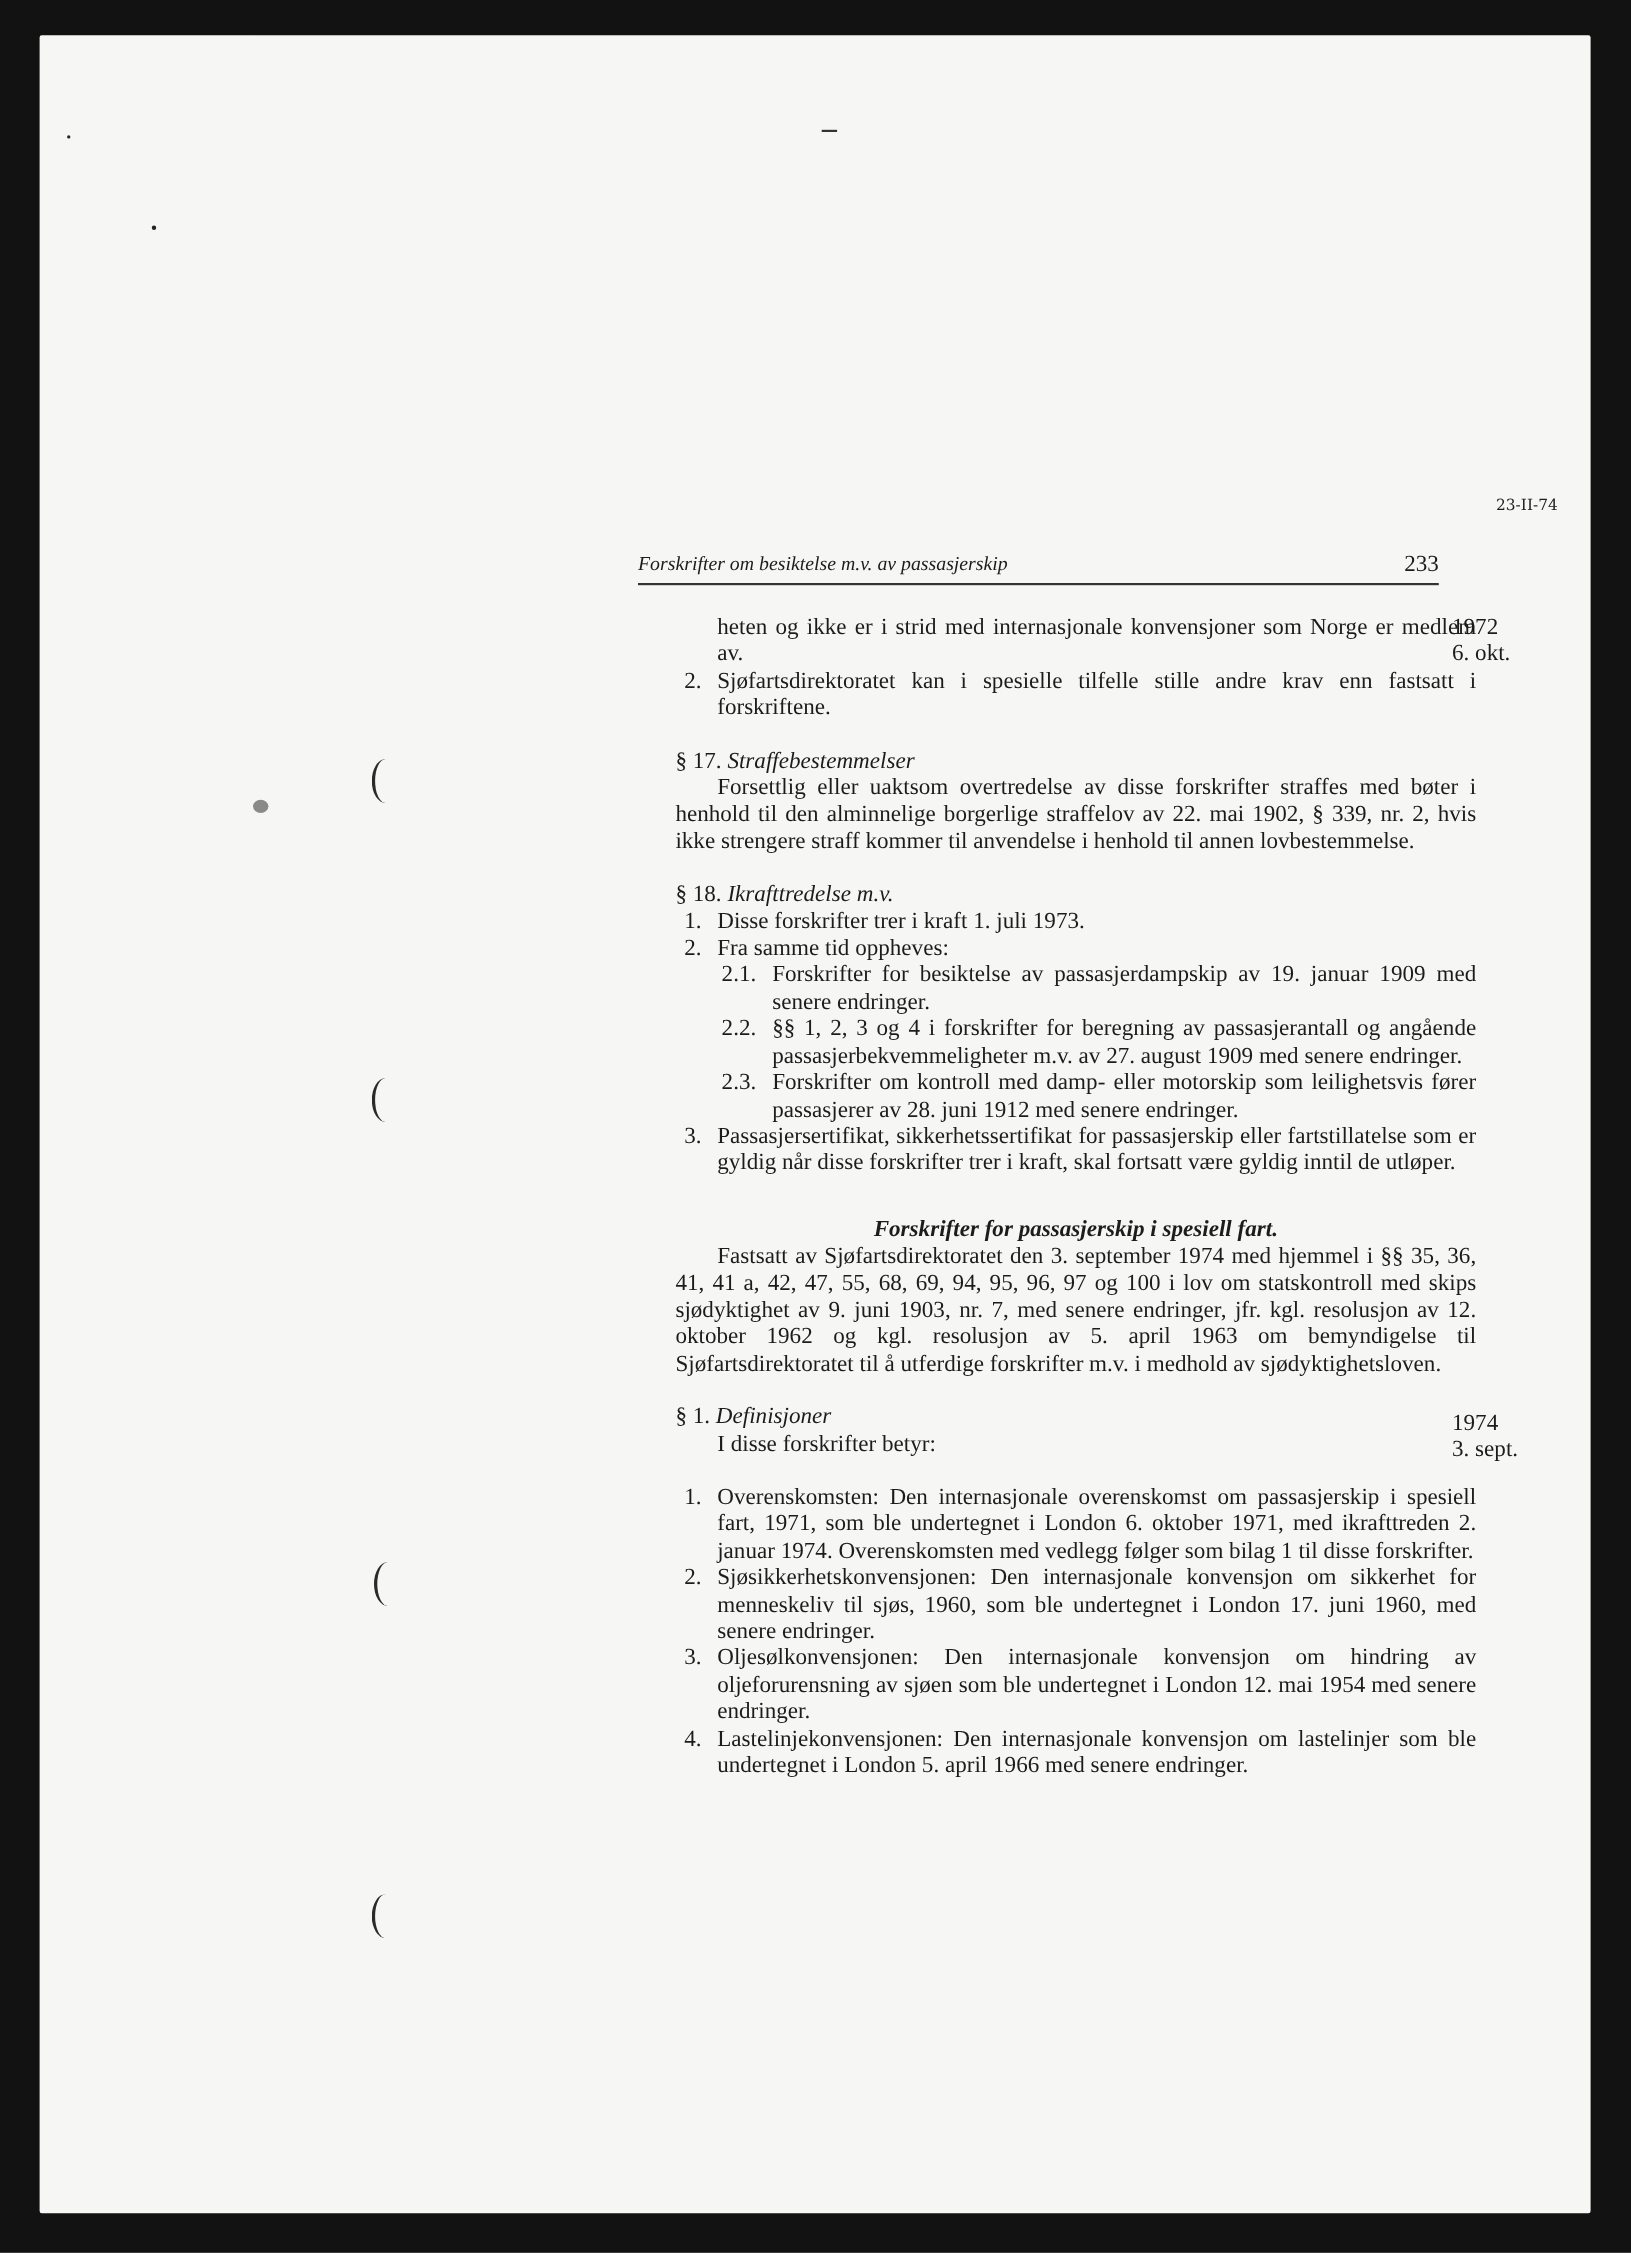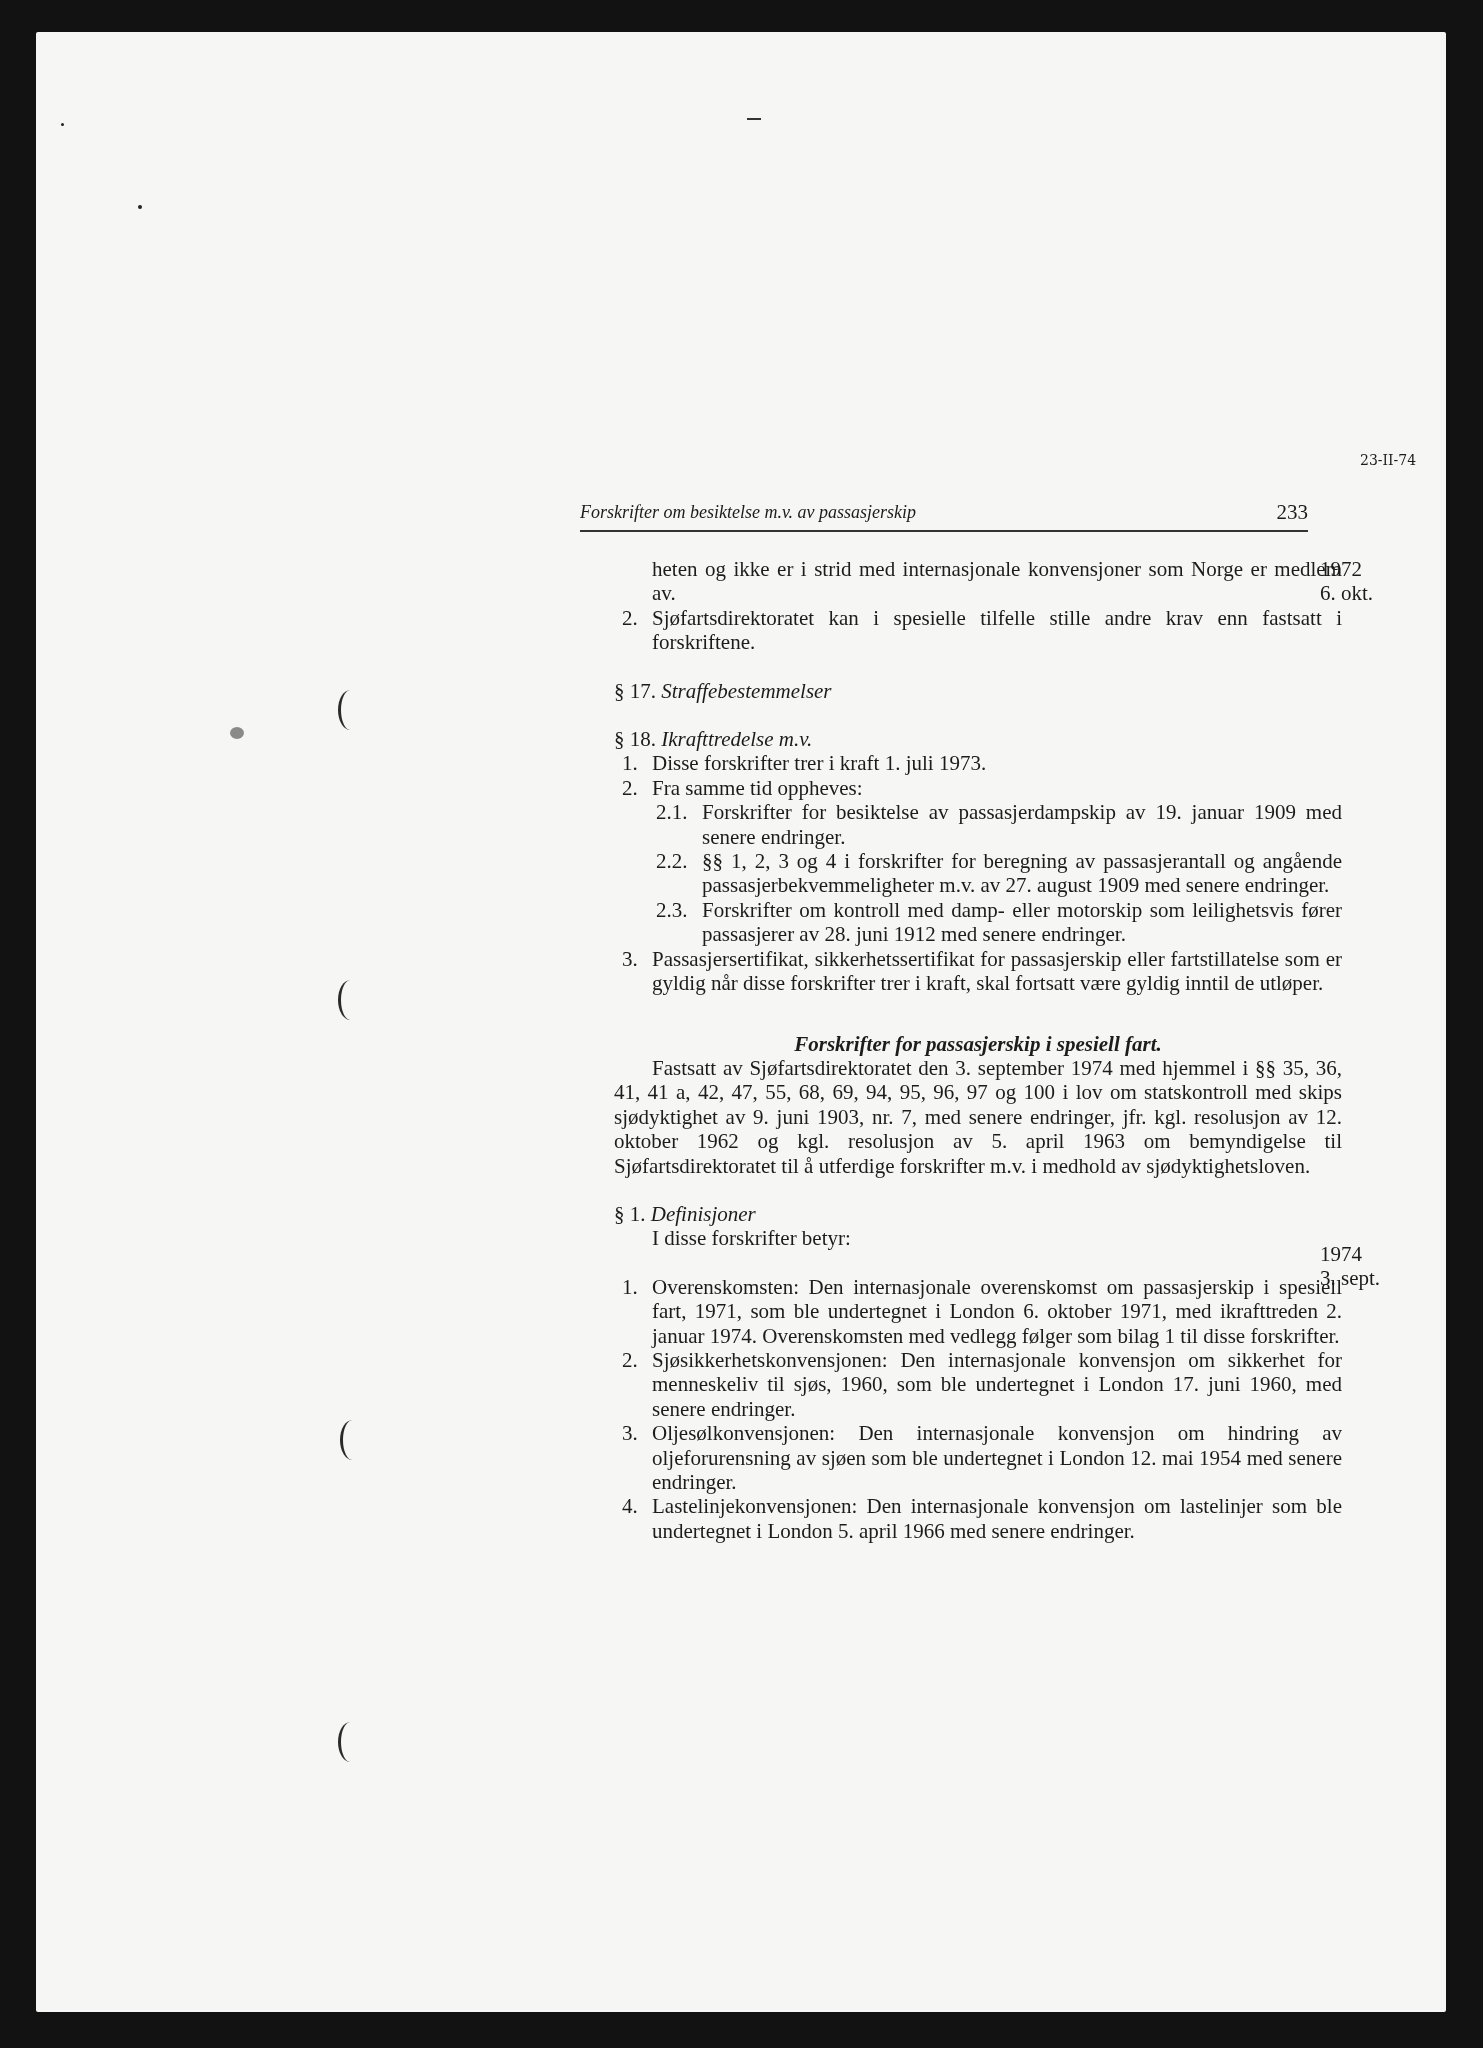--- a/index.html
+++ b/index.html
@@ -105,36 +105,37 @@
 <div class="running-head">
   <span>Forskrifter om besiktelse m.v. av passasjerskip</span>
   <span class="page-no">233</span>
 </div>
 <div class="head-rule"></div>
 
 <div class="margin-note" style="top:557px;">
   <div>1972</div>
   <div>6. okt.</div>
 </div>
-<div class="margin-note" style="top:1242px;">
+<div class="margin-note" style="top:1281px;">
   <div>1974</div>
   <div>3. sept.</div>
 </div>
 
 <div class="body">
   <p class="cont">heten og ikke er i strid med internasjonale konvensjoner som Norge er medlem av.</p>
   <p class="item">
     <span class="num">2.</span>
     <span>Sjøfartsdirektoratet kan i spesielle tilfelle stille andre krav enn fastsatt i forskriftene.</span>
   </p>
 
   <p class="section-title">
     <span>§ 17.</span>
     <i>Straffebestemmelser</i>
   </p>
+  <p class="indent">Forsettlig eller uaktsom overtredelse av disse forskrifter straffes med bøter i henhold til den alminnelige borgerlige straffelov av 22. mai 1902, § 339, nr. 2, hvis ikke strengere straff kommer til anvendelse i henhold til annen lovbestemmelse.</p>
 
   <p class="section-title">
     <span>§ 18.</span>
     <i>Ikrafttredelse m.v.</i>
   </p>
   <p class="item">
     <span class="num">1.</span>
     <span>Disse forskrifter trer i kraft 1. juli 1973.</span>
   </p>
   <p class="item">

